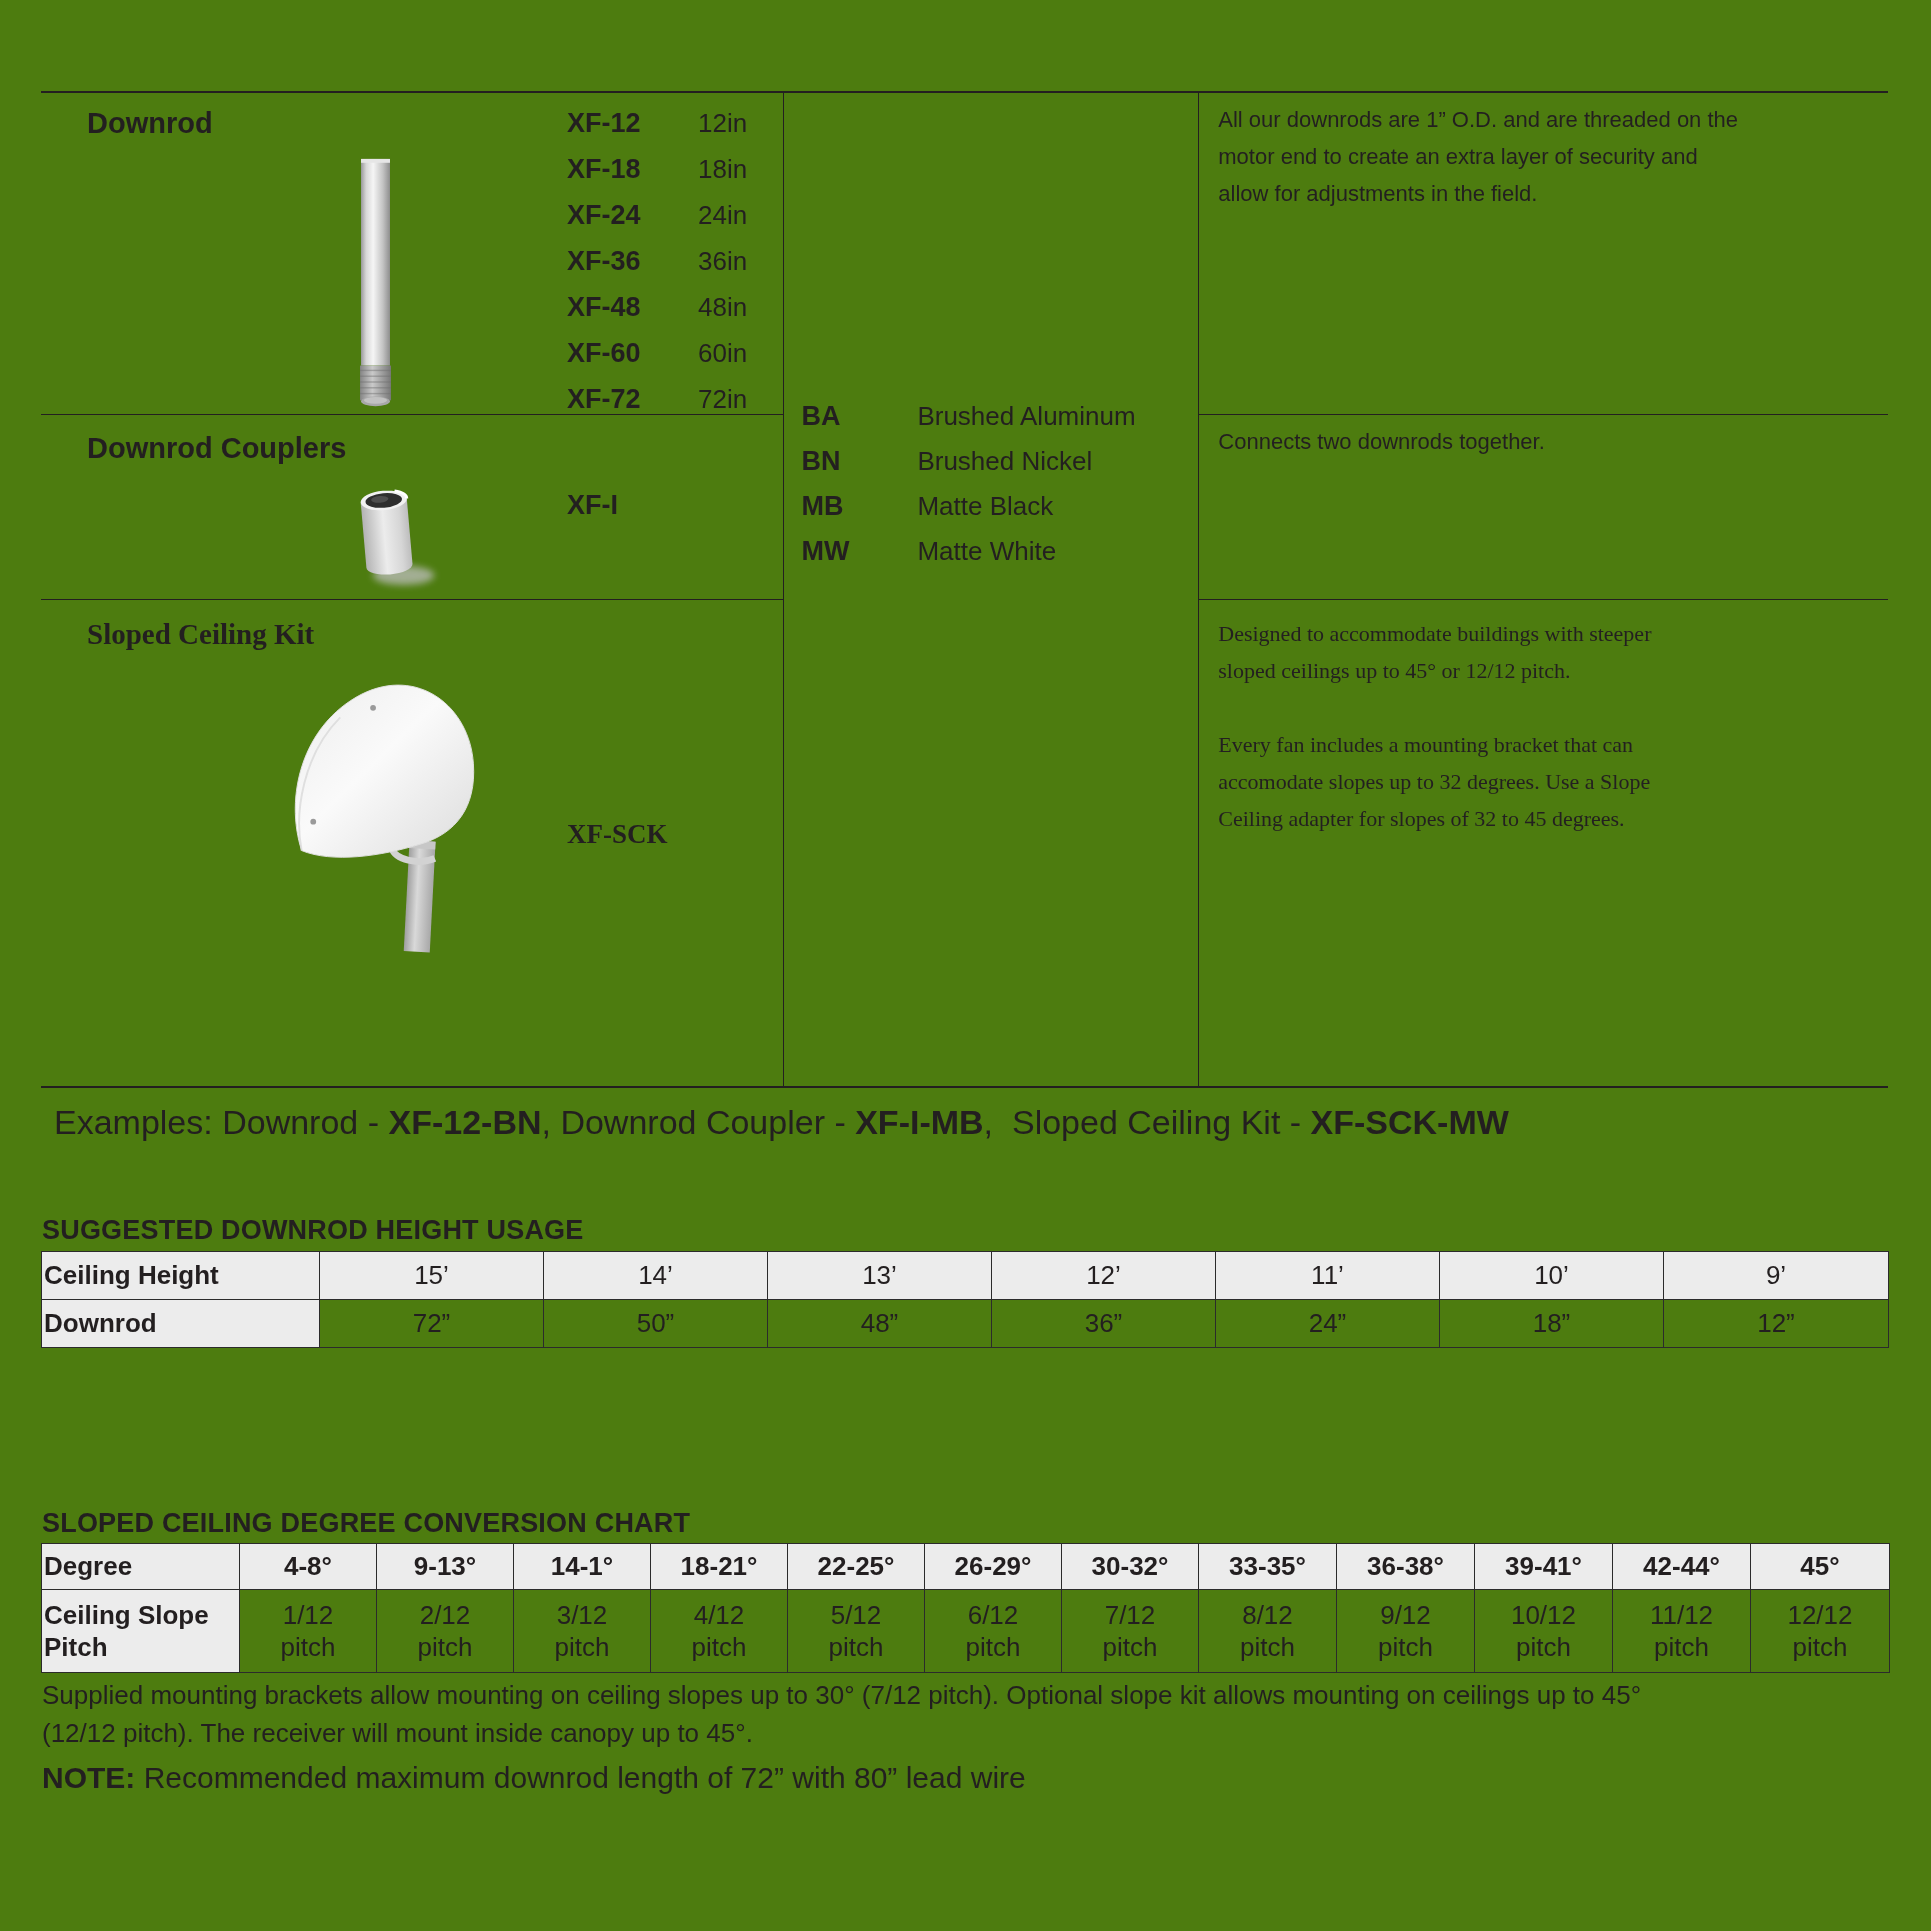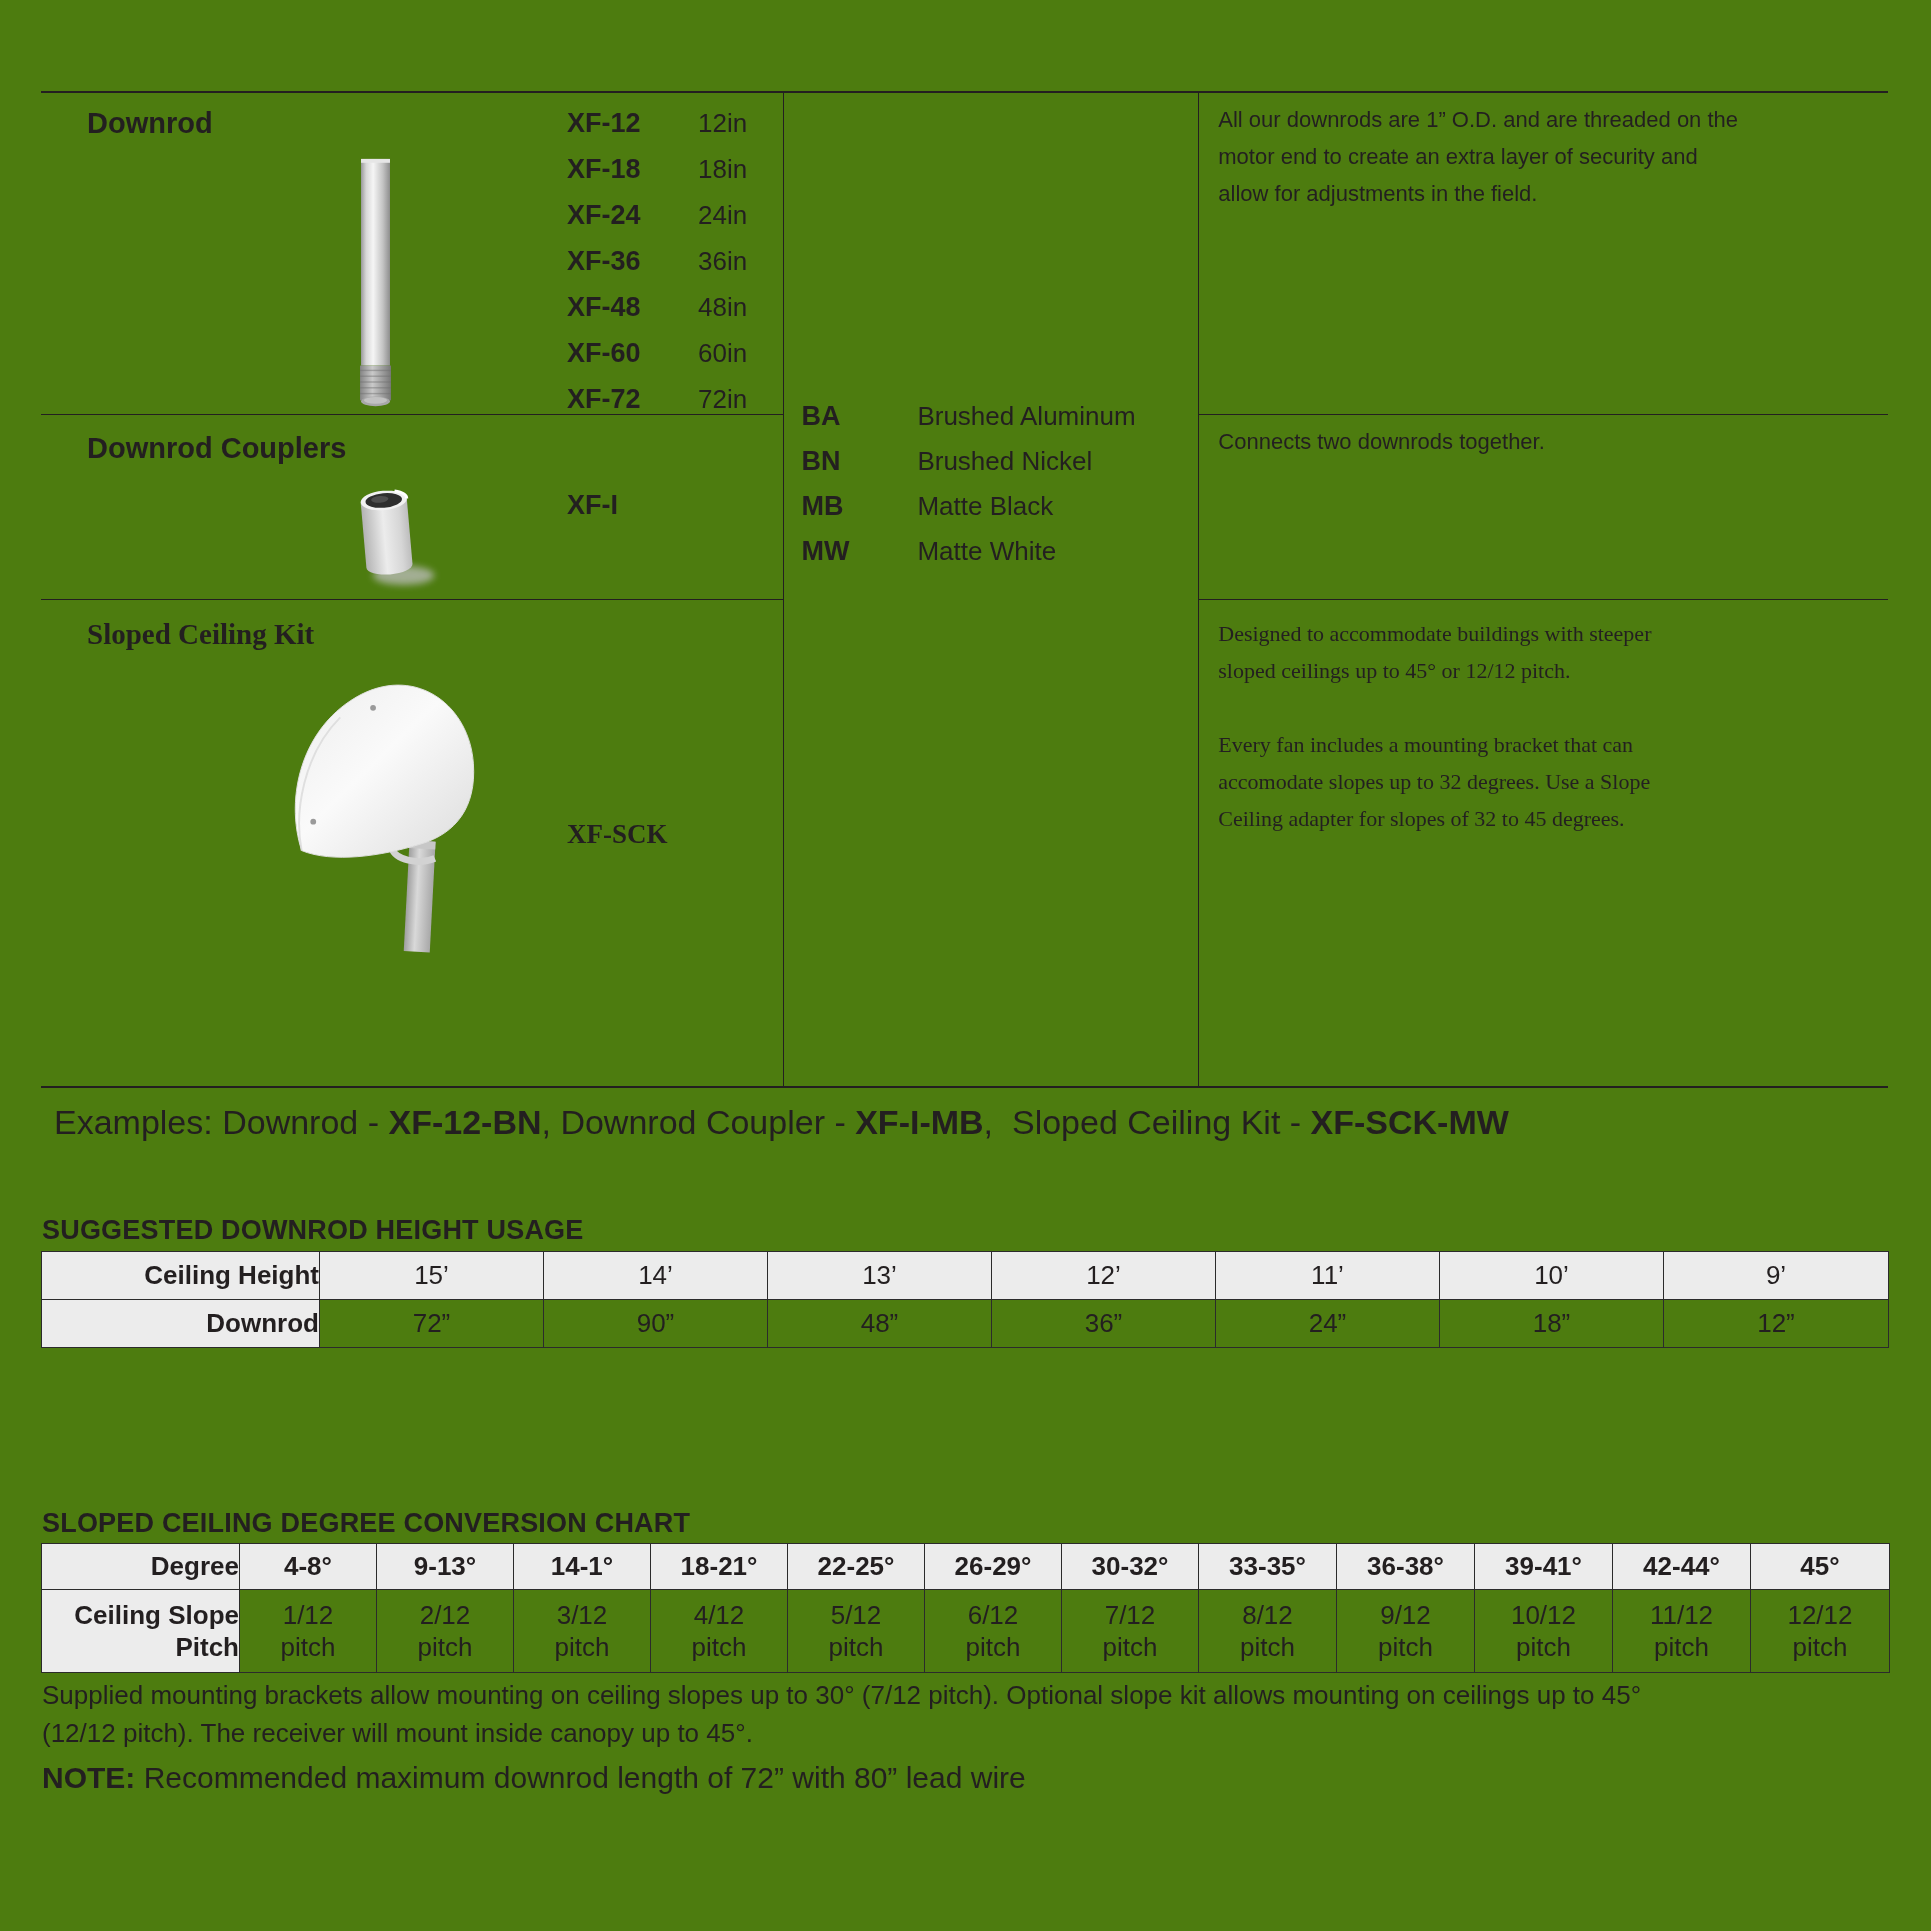--- a/index.html
+++ b/index.html
@@ -33,21 +33,21 @@
   
   .examples{position:absolute;left:54px;top:1103px;font-size:34px;white-space:pre-wrap;}
   .examples b{font-weight:700;}
 
   
   .sec-heading{position:absolute;left:42px;font-size:27px;font-weight:700;letter-spacing:0.2px;}
 
   
   table.data{position:absolute;left:41px;border-collapse:collapse;table-layout:fixed;}
   table.data td{border:1.9px solid #2b2b2b;font-size:26px;text-align:center;padding:0;}
-  table.data td.lbl{text-align:right;padding-left:21px;font-weight:700;background:#ececec;}
+  table.data td.lbl{text-align:left;padding-left:2px;font-weight:700;background:#ececec;}
   table.data tr.hdr td{background:#ececec;}
   #height-table{top:1251px;width:1847px;}
   #height-table tr{height:48px;}
   #degree-table{top:1543px;width:1847px;}
   #degree-table tr.hdr{height:46px;}
   #degree-table tr.val{height:83px;}
   #degree-table tr.hdr td{font-weight:700;}
   .pitch-cell div{line-height:32px;}
   .slope-lbl div{line-height:32px;}
 
@@ -253,21 +253,21 @@
       <td>14’</td>
       <td>13’</td>
       <td>12’</td>
       <td>11’</td>
       <td>10’</td>
       <td>9’</td>
     </tr>
     <tr>
       <td class="lbl">Downrod</td>
       <td>72”</td>
-      <td>90”</td>
+      <td>50”</td>
       <td>48”</td>
       <td>36”</td>
       <td>24”</td>
       <td>18”</td>
       <td>12”</td>
     </tr>
   </tbody>
     </table>
 
   <div class="sec-heading" style="top:1508px;">SLOPED CEILING DEGREE CONVERSION CHART</div>

